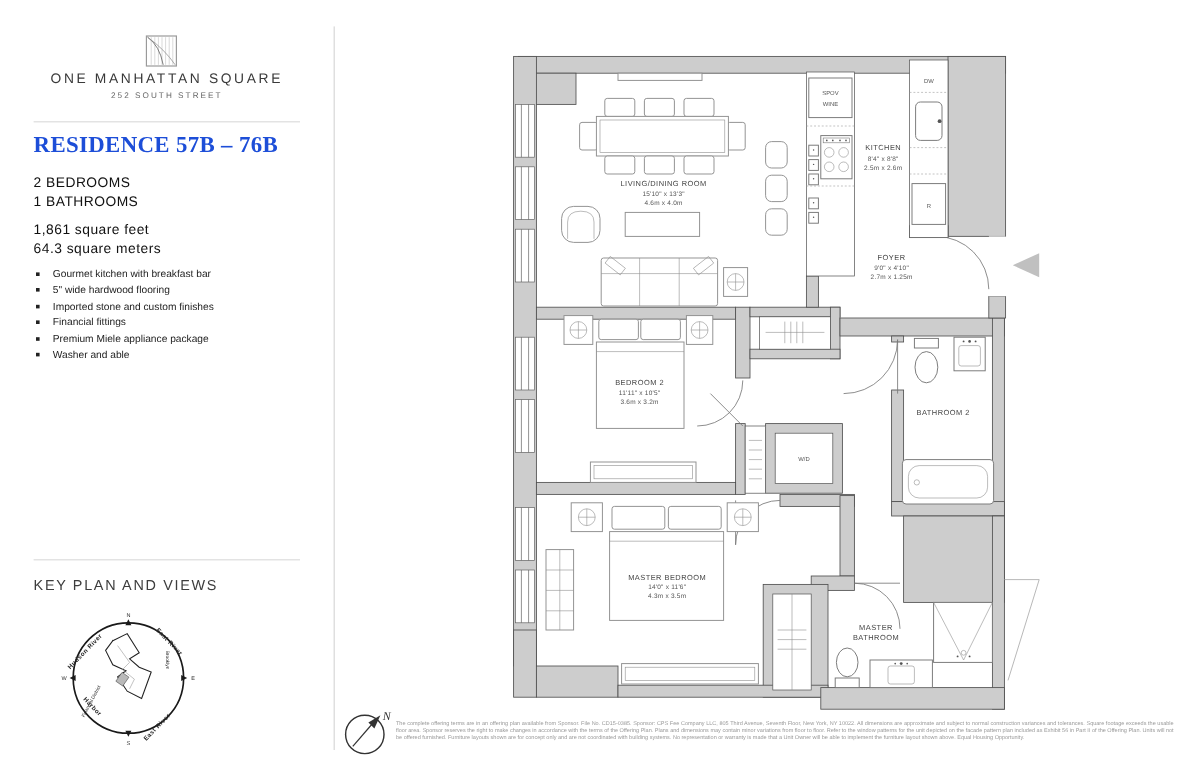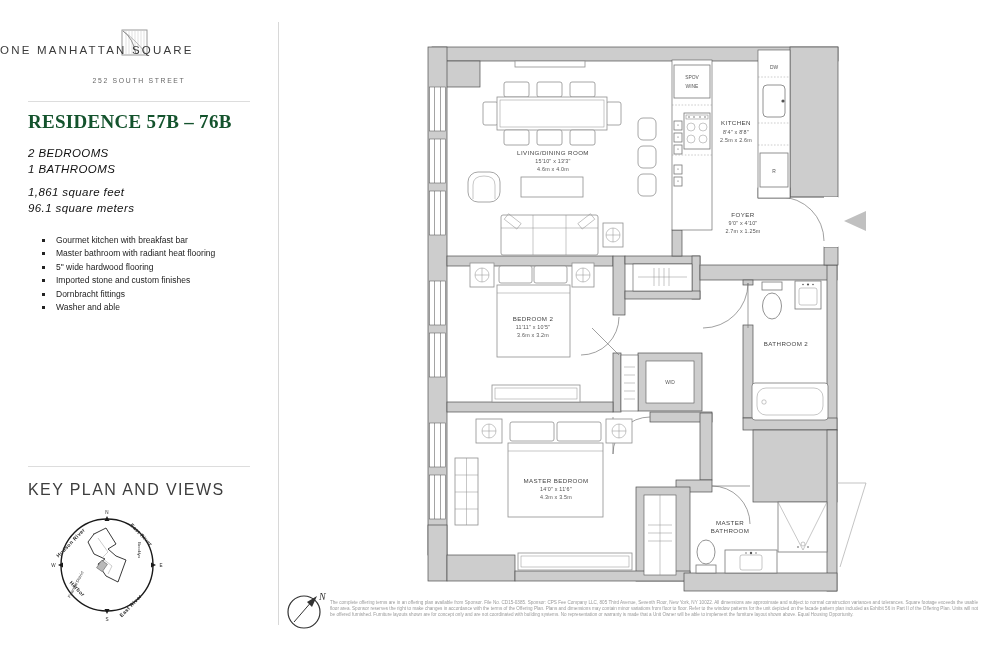--- a/index.html
+++ b/index.html
@@ -1,28 +1,28 @@
 <!DOCTYPE html>
 <html><head>
 <meta charset="utf-8">
 <style>
   html,body{margin:0;padding:0;background:#fff;}
   body{width:1000px;height:647px;font-family:"Liberation Sans",sans-serif;color:#222;}
   #page{position:relative;width:1000px;height:647px;overflow:hidden;background:#fff;}
   .abs{position:absolute;}
   
-  #brand-name{left:0;top:44px;width:278px;text-align:left;font-size:11.5px;letter-spacing:2.2px;color:#3a3a3a;}
+  #brand-name{left:0;top:60px;width:278px;text-align:center;font-size:11.5px;letter-spacing:2.2px;color:#3a3a3a;}
   #brand-addr{left:0;top:77px;width:278px;text-align:center;font-size:6.8px;letter-spacing:1.7px;color:#666;}
   .rule{height:1px;background:#ddd;left:28px;width:222px;}
-  #res-title{left:28px;top:111px;font-family:"Liberation Serif",serif;font-weight:bold;font-size:19px;color:#14532d;letter-spacing:.3px;text-align:center;}
-  .spec{left:28px;font-size:11.5px;color:#111;letter-spacing:.4px;font-style:italic;}
-  ul#features{left:28px;top:222px;margin:12px;padding:0;list-style:none;width:230px;}
+  #res-title{left:28px;top:111px;font-family:"Liberation Serif",serif;font-weight:bold;font-size:19px;color:#1d4ed8;letter-spacing:.3px;text-align:center;}
+  .spec{left:28px;font-size:11.5px;color:#111;letter-spacing:.4px;}
+  ul#features{left:28px;top:222px;margin:0;padding:0;list-style:none;width:230px;}
   ul#features li{position:relative;padding-left:16px;font-size:8.5px;line-height:13.4px;color:#1c1c1c;}
   ul#features li::before{content:"";position:absolute;left:2px;top:5px;width:3px;height:3px;background:#222;}
-  #keyplan-title{left:28px;top:481px;font-size:16px;letter-spacing:1.4px;color:#3d3d3d;}
+  #keyplan-title{left:28px;top:481px;font-size:12px;letter-spacing:1.4px;color:#3d3d3d;}
   #vline{left:278px;top:22px;width:1px;height:603px;background:#d8d8d8;}
   #disclaimer{left:330px;top:600px;width:648px;font-size:4.6px;line-height:6.1px;color:#9a9a9a;text-align:justify;}
   
   .w{fill:#cdcdcd;stroke:#4f4f4f;stroke-width:.7;}
   .wi{fill:#fff;stroke:#555;stroke-width:.6;}
   .f{fill:#fff;stroke:#8f8f8f;stroke-width:.8;}
   .fx{fill:#fff;stroke:#777;stroke-width:.8;}
   .thin{stroke:#8f8f8f;stroke-width:.5;fill:none;}
   .door{stroke:#777;stroke-width:.7;fill:none;}
   .dash{stroke:#9a9a9a;stroke-width:.5;fill:none;stroke-dasharray:1.6 1.6;}
@@ -52,28 +52,28 @@
   </svg>
   <div class="abs" id="brand-name">ONE MANHATTAN SQUARE</div>
   <div class="abs" id="brand-addr">252 SOUTH STREET</div>
 
   <div class="abs rule" style="top:101px"></div>
 
   <div class="abs" id="res-title">RESIDENCE 57B – 76B</div>
   <div class="abs spec" style="top:147px">2 BEDROOMS</div>
   <div class="abs spec" style="top:163px">1 BATHROOMS</div>
   <div class="abs spec" style="top:186px">1,861 square feet</div>
-  <div class="abs spec" style="top:202px">96.1 square meters</div>
+  <div class="abs spec" style="top:202px">64.3 square meters</div>
 
   <ul class="abs" id="features">
     <li>Gourmet kitchen with breakfast bar</li>
-    <li>Master bathroom with radiant heat flooring</li>
     <li>5" wide hardwood flooring</li>
     <li>Imported stone and custom finishes</li>
-    <li>Dornbracht fittings</li>
+    <li>Financial fittings</li>
+    <li>Premium Miele appliance package</li>
     <li>Washer and able</li>
   </ul>
 
   <div class="abs rule" style="top:466px"></div>
   <div class="abs" id="keyplan-title">KEY PLAN AND VIEWS</div>
 
   <svg class="abs" style="left:50px;top:508px" width="115" height="115" viewBox="0 0 115 115">
     <circle cx="57" cy="57" r="46" fill="none" stroke="#1a1a1a" stroke-width="1.4"></circle>
     <g fill="#1a1a1a">
       <polygon points="57,8 59.5,13 54.5,13"></polygon>

